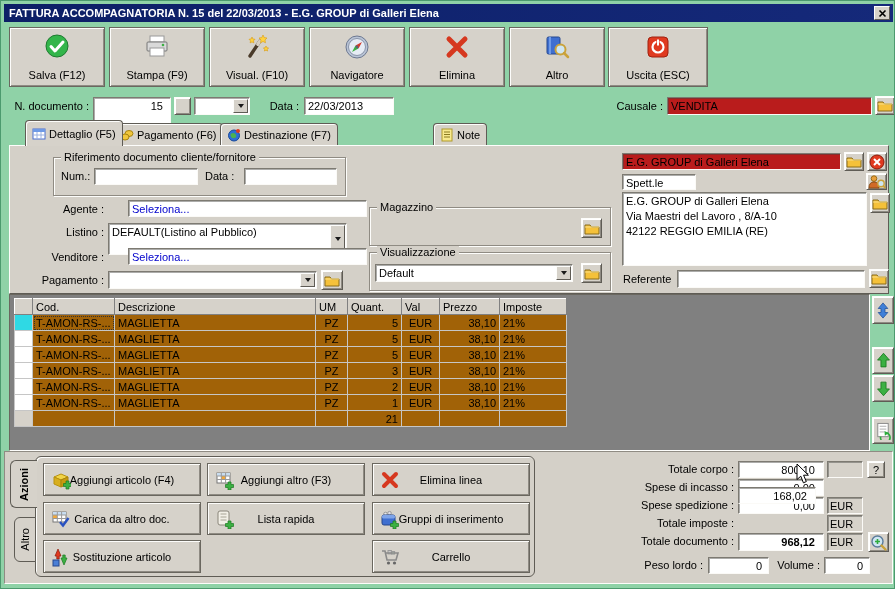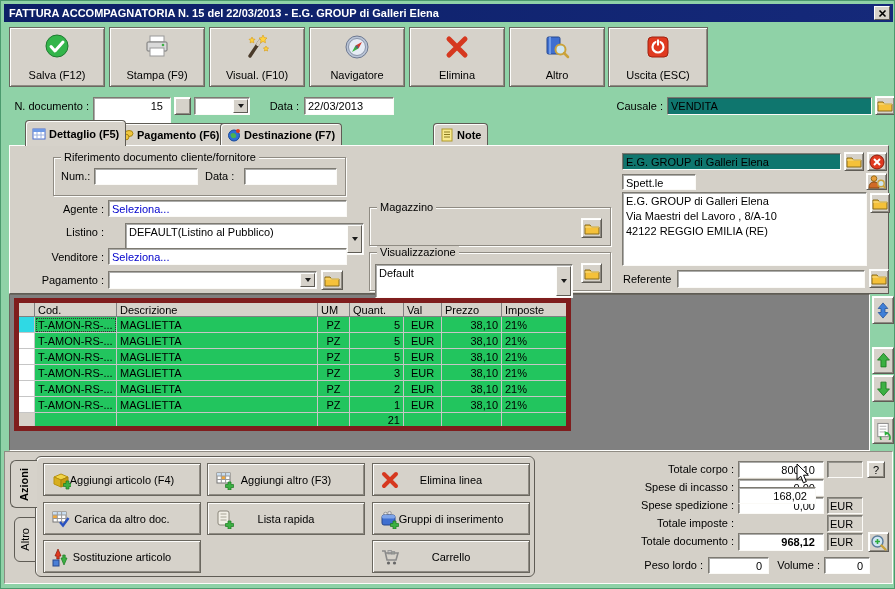--- a/index.html
+++ b/index.html
@@ -9,33 +9,33 @@
   .lab{line-height:18px;white-space:nowrap;}
   .r{text-align:right;}
   .c{text-align:center;}
   .titlebar{left:3px;top:3px;width:889px;height:18px;background:linear-gradient(90deg,#0c1f66,#15297a);color:#fff;font-weight:bold;line-height:18px;padding-left:5px;white-space:nowrap;}
   .closebtn{position:absolute;right:3px;top:2px;width:16px;height:14px;background:#d6d2ca;border:1px solid;border-color:#fdfdfb #5f5c55 #5f5c55 #fdfdfb;display:flex;align-items:center;justify-content:center;}
   .btn3d{background:#d6d2ca;border:1px solid #6a675f;box-shadow:inset 1px 1px 0 #fdfdfb,inset -1px -1px 0 #8f8b83;}
   .tbtn{top:26px;width:96px;height:60px;display:flex;flex-direction:column;align-items:center;justify-content:space-between;padding:5px 0 5px;}
   .tbtn .tlabel{line-height:12px;}
   .smallbtn{background:#d6d2ca;border:1px solid;border-color:#fdfdfb #5f5c55 #5f5c55 #fdfdfb;box-shadow:inset 1px 1px 0 #fff,inset -1px -1px 0 #8f8b83;display:flex;align-items:center;justify-content:center;}
   .field{background:#fff;border:1px solid;border-color:#7d7a72 #fbfaf7 #fbfaf7 #7d7a72;box-shadow:inset 1px 1px 0 rgba(70,70,66,.45);padding:1px 3px;line-height:14px;white-space:nowrap;overflow:hidden;}
-  .field.gray{background:#0f766e;}
-  .link{color:#0000cc;}
+  .field.gray{background:#b91c1c;}
+  .link{color:#0000cc;margin-left:20px;}
   .combo{padding-right:16px;}
   .arrowbtn{position:absolute;right:1px;top:1px;bottom:1px;width:15px;background:#d6d2ca;border:1px solid;border-color:#fdfdfb #5f5c55 #5f5c55 #fdfdfb;display:flex;align-items:center;justify-content:center;}
   .tri{width:0;height:0;border-left:3.5px solid transparent;border-right:3.5px solid transparent;border-top:4px solid #1a1a1a;}
   .groupbox{border:1px solid #8f8b83;box-shadow:inset 1px 1px 0 #fdfdfb,1px 1px 0 #fdfdfb;}
   .glegend{position:absolute;top:-7px;left:7px;background:#d4d0c8;padding:0 3px;line-height:13px;white-space:nowrap;}
-  .tab{display:inline-flex;align-items:center;gap:3px;padding:0 6px;background:#d6d2ca;border:1px solid #5f5c55;border-bottom:none;border-radius:4px 4px 0 0;box-shadow:inset 1px 1px 0 #fdfdfb;white-space:nowrap;font-weight:bold;}
+  .tab{display:inline-flex;align-items:center;gap:3px;padding:0 6px;background:#d6d2ca;border:1px solid #5f5c55;border-bottom:none;border-radius:4px 4px 0 0;box-shadow:inset 1px 1px 0 #fdfdfb;white-space:nowrap;}
   .tab.active{height:26px;top:119px;z-index:3;}
   .tab.inactive{height:22px;top:122px;z-index:1;}
   .panel{background:#d4d0c8;border:1px solid;border-color:#fdfdfb #5f5c55 #5f5c55 #fdfdfb;z-index:2;}
   .gridarea{background:#808080;border:1px solid;border-color:#6a675f #fdfdfb #fdfdfb #6a675f;}
-  table.grid{border-collapse:collapse;table-layout:fixed;background:#22c55e;font-size:11px;border:5px solid #7f1d1d;}
+  table.grid{border-collapse:collapse;table-layout:fixed;background:#a16207;font-size:11px;border:1px solid #7f1d1d;}
   .grid th{background:#d6d2ca;border:1px solid #808080;border-top-color:#fff;border-left-color:#fff;height:16px;font-weight:normal;text-align:left;padding:0 3px;white-space:nowrap;}
   .grid td{border:1px solid #c6c6c6;height:16px;padding:0 3px;white-space:nowrap;overflow:hidden;}
   .selcell{background:#fff;}
   .selcell.sel{background:#2fd9e4;}
   .selcell.graycell{background:#d6d2ca;}
   .focuscell{outline:1px dotted #333;outline-offset:-2px;}
   .bottompanel{background:#d4d0c8;border:1px solid;border-color:#8f8b83 #fdfdfb #fdfdfb #8f8b83;}
   .page{border:1px solid #5f5c55;border-radius:6px;box-shadow:inset 1px 1px 0 #fdfdfb;}
   .vtab{display:flex;align-items:center;justify-content:center;background:#d6d2ca;border:1px solid #5f5c55;border-radius:6px 0 0 6px;}
   .vtab.active{border-right:none;z-index:4;}
@@ -176,21 +176,21 @@
     <span class="glegend">Riferimento documento cliente/fornitore</span>
   </div>
   <div class="abs lab" style="left:60px;top:166px;z-index:3">Num.:</div>
   <div class="abs field" style="left:93px;top:167px;width:104px;height:17px;z-index:3"></div>
   <div class="abs lab" style="left:204px;top:166px;z-index:3">Data :</div>
   <div class="abs field" style="left:243px;top:167px;width:93px;height:17px;z-index:3"></div>
 
   <div class="abs lab r" style="left:30px;top:199px;width:73px;z-index:3">Agente :</div>
   <div class="abs field link" style="left:107px;top:199px;width:239px;height:17px;z-index:3">Seleziona...</div>
   <div class="abs lab r" style="left:30px;top:222px;width:73px;z-index:3">Listino :</div>
-  <div class="abs field combo" style="left:124px;top:222px;width:239px;height:32px;z-index:3"><span>DEFAULT(Listino al Pubblico)</span><span class="arrowbtn">
+  <div class="abs field combo" style="left:107px;top:222px;width:239px;height:32px;z-index:3"><span>DEFAULT(Listino al Pubblico)</span><span class="arrowbtn">
         <span class="tri"></span>
       </span></div>
   <div class="abs lab r" style="left:30px;top:247px;width:73px;z-index:3">Venditore :</div>
   <div class="abs field link" style="left:107px;top:247px;width:239px;height:17px;z-index:3">Seleziona...</div>
   <div class="abs lab r" style="left:30px;top:270px;width:73px;z-index:3">Pagamento :</div>
   <div class="abs field combo" style="left:107px;top:270px;width:209px;height:18px;z-index:3"><span></span><span class="arrowbtn">
         <span class="tri"></span>
       </span></div>
   <div class="abs smallbtn" style="left:320px;top:269px;width:22px;height:20px;z-index:3">
     <svg width="16" height="13" viewBox="0 0 16 13">
@@ -204,21 +204,21 @@
   </div>
   <div class="abs smallbtn" style="left:580px;top:217px;width:21px;height:20px;z-index:3">
     <svg width="16" height="13" viewBox="0 0 16 13">
         <path d="M1 3h5l1.5 2H15v7H1z" fill="#f5c13a" stroke="#8a6d1a"></path>
         <path d="M1 5h14" stroke="#fbe08a"></path>
       </svg>
   </div>
   <div class="abs groupbox" style="left:368px;top:251px;width:242px;height:39px;z-index:3">
     <span class="glegend">Visualizzazione</span>
   </div>
-  <div class="abs field combo" style="left:374px;top:263px;width:198px;height:34px;z-index:3"><span>Default</span><span class="arrowbtn">
+  <div class="abs field combo" style="left:374px;top:263px;width:198px;height:18px;z-index:3"><span>Default</span><span class="arrowbtn">
         <span class="tri"></span>
       </span></div>
   <div class="abs smallbtn" style="left:580px;top:262px;width:21px;height:20px;z-index:3">
     <svg width="16" height="13" viewBox="0 0 16 13">
         <path d="M1 3h5l1.5 2H15v7H1z" fill="#f5c13a" stroke="#8a6d1a"></path>
         <path d="M1 5h14" stroke="#fbe08a"></path>
       </svg>
   </div>
 
   <div class="abs field gray" style="left:621px;top:152px;width:219px;height:17px;z-index:3">E.G. GROUP di Galleri Elena</div>

